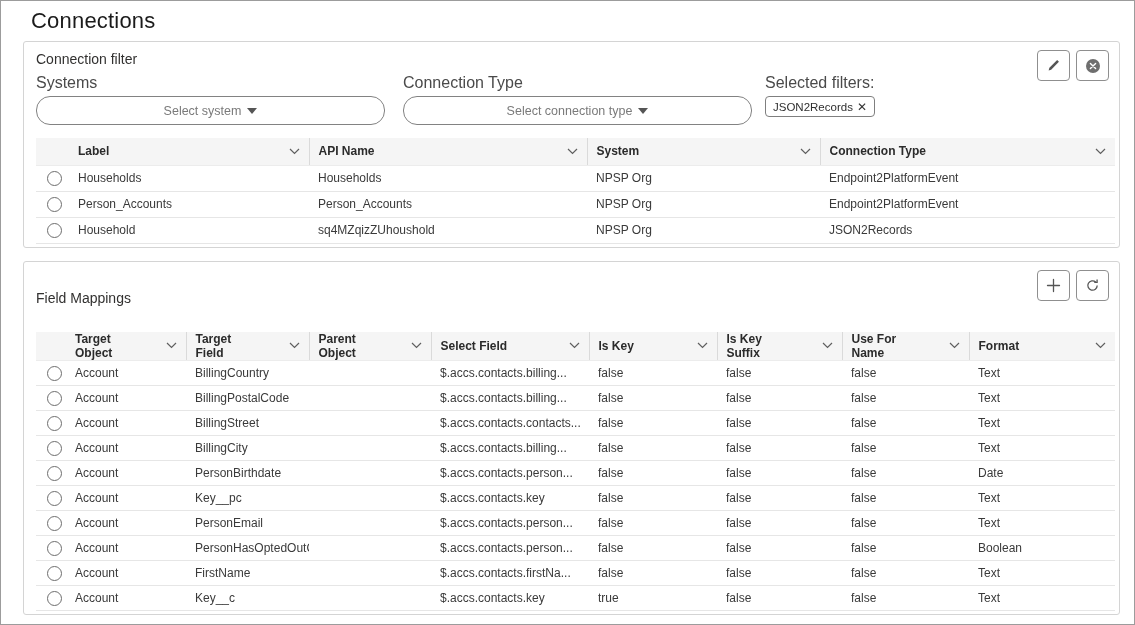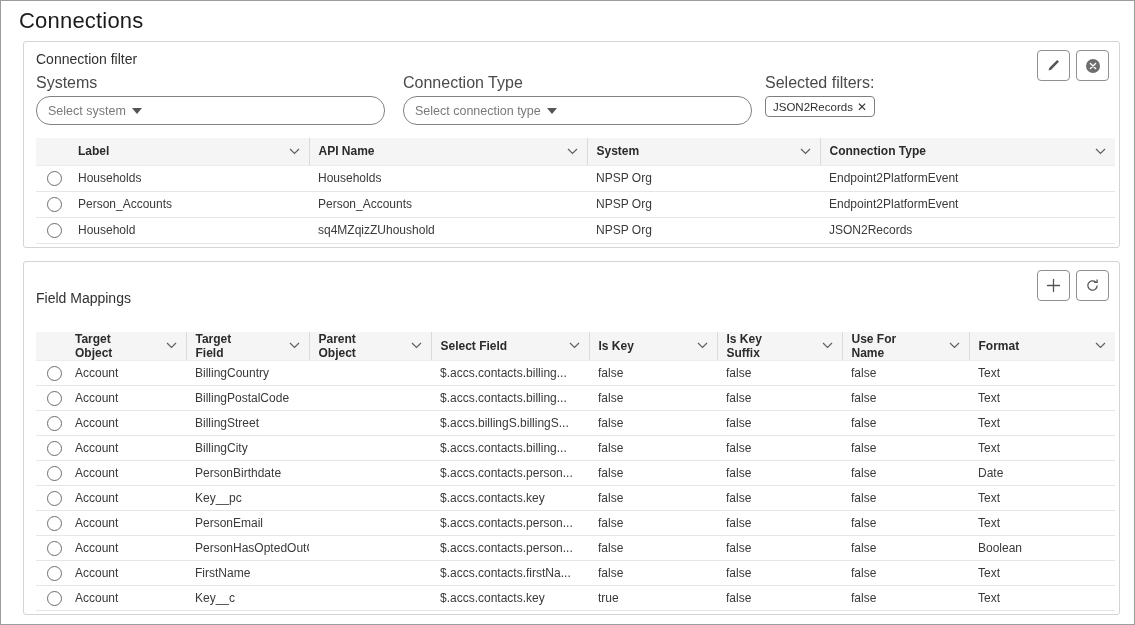--- a/index.html
+++ b/index.html
@@ -8,21 +8,21 @@
     width:1135px; height:625px;
     border:1px solid #9c9c9c;
     font-family:"Liberation Sans", sans-serif;
     overflow:hidden;
     padding:5px 14px 0 14px;
     position:relative;
     color:#333;
   }
   .page-title {
     font-size:22px; font-weight:400; color:#1b1b1b;
-    margin:2px 0 7px 4px; letter-spacing:0.2px;
+    margin:2px 0 7px 16px; letter-spacing:0.2px;
   }
   .card {
     border:1px solid #d4d4d4; border-radius:3px;
     margin-left:8px; background:#fff;
     position:relative;
     padding:9px 4px 3px 12px;
   }
   .card + .card { margin-top:13px; }
   .section-title { font-size:14px; font-weight:400; color:#323130; }
   .card-actions { position:absolute; top:8px; right:10px; display:flex; gap:6px; z-index:2; }
@@ -32,21 +32,21 @@
     display:inline-flex; align-items:center; justify-content:center;
     cursor:pointer; padding:0;
   }
   
   .filter-row { display:flex; align-items:flex-start; margin-top:7px; margin-bottom:13px; }
   .field { margin-right:18px; }
   .field-label { font-size:16px; color:#4a4a4a; margin-bottom:4px; display:block; }
   .combobox {
     width:349px; height:29px;
     border:1px solid #828282; border-radius:14px;
-    display:flex; align-items:center; justify-content:flex-start;
+    display:flex; align-items:center; justify-content:center;
     padding:0 11px; cursor:pointer; background:#fff;
   }
   .combobox .placeholder { font-size:12.5px; color:#7a7a7a; }
   .chip {
     display:inline-flex; align-items:center; gap:4px;
     border:1px solid #7f7f7f; border-radius:4px;
     height:21px; padding:0 7px; font-size:11.5px; color:#2f2f2f;
     background:#fff; cursor:default;
   }
   .chip .chip-x { font-size:12px; color:#333; cursor:pointer; line-height:1; }
@@ -329,21 +329,21 @@
     <td>false</td>
     <td>false</td>
     <td>Text</td>
   </tr>
 
   <tr>
     <td class="radio-cell"><span class="radio"></span></td>
     <td>Account</td>
     <td>BillingStreet</td>
     <td></td>
-    <td>$.accs.billingS.billingS...</td>
+    <td>$.accs.contacts.contacts...</td>
     <td>false</td>
     <td>false</td>
     <td>false</td>
     <td>Text</td>
   </tr>
 
   <tr>
     <td class="radio-cell"><span class="radio"></span></td>
     <td>Account</td>
     <td>BillingCity</td>

